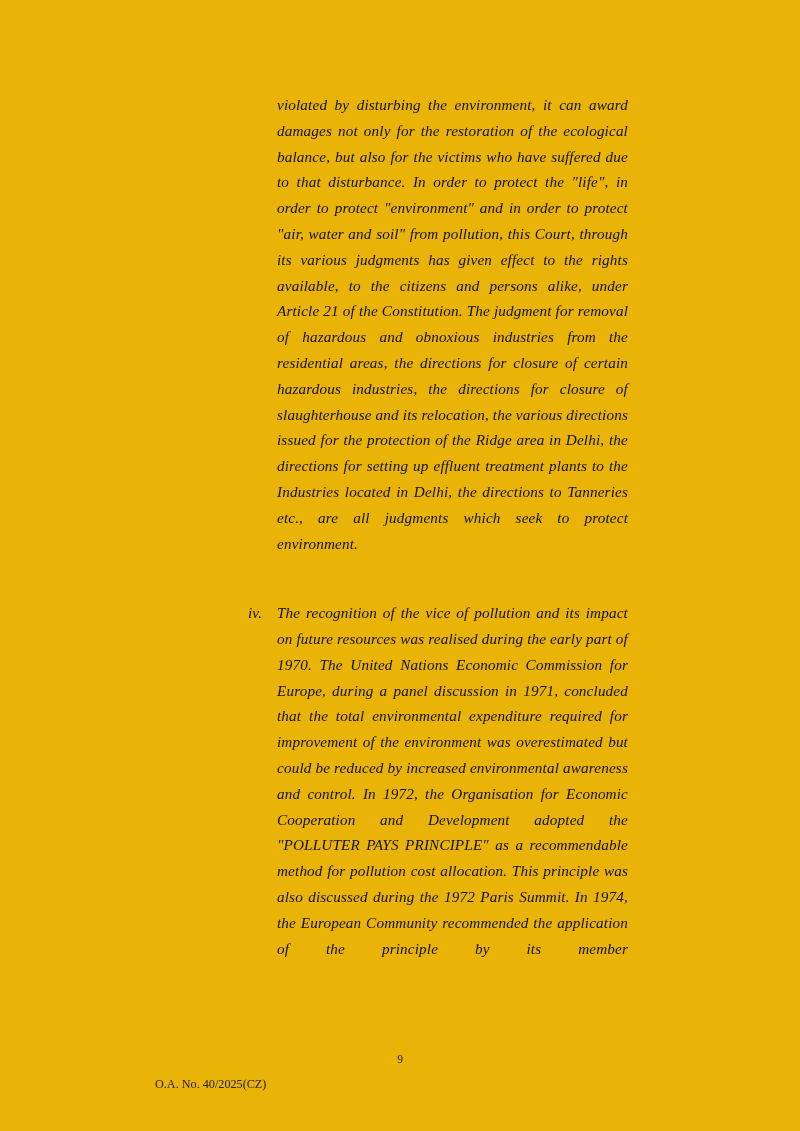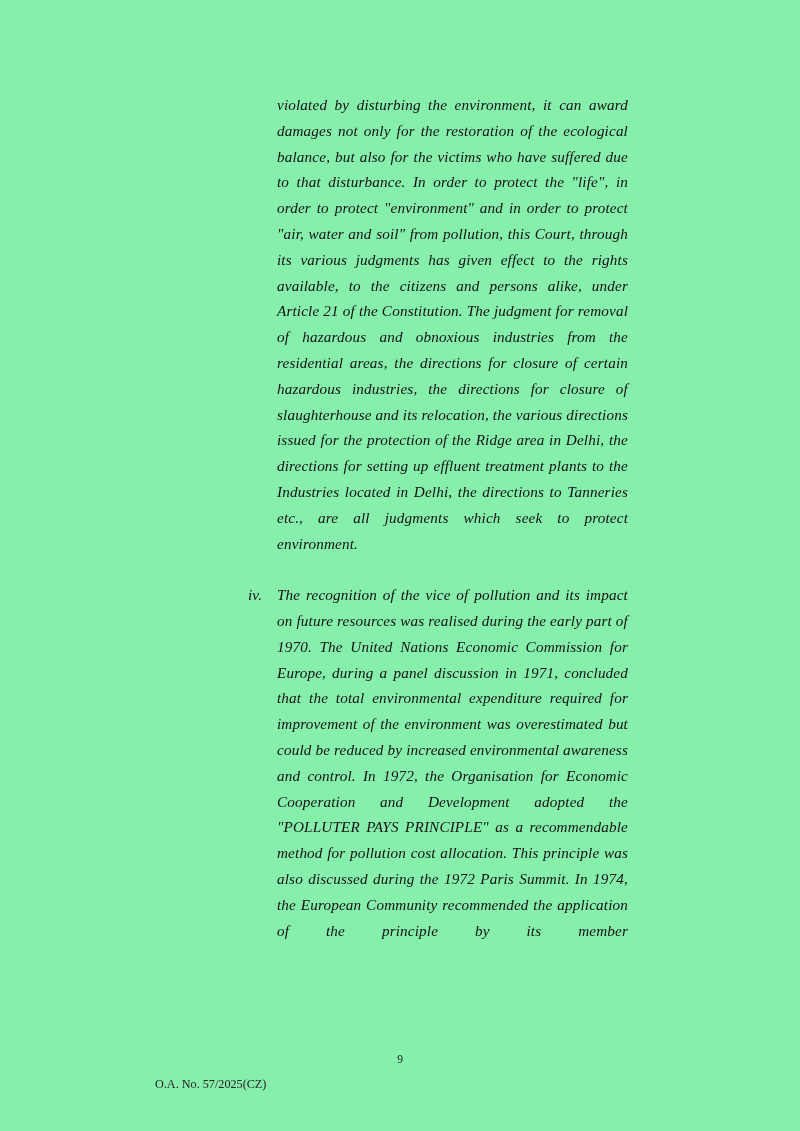--- a/index.html
+++ b/index.html
@@ -15,21 +15,21 @@
     position: relative;
     overflow: hidden;
   }
 
   .page {
     position: absolute;
     left: 0;
     top: 0;
     width: 800px;
     height: 1131px;
-    background: #86efac;
+    background: #eab308;
   }
 
   .body-block {
     position: absolute;
     left: 248px;
     top: 92px;
     width: 380px;
   }
 
   
@@ -43,21 +43,21 @@
     letter-spacing: 0.15px;
     color: #111111;
   }
 
   .para.continuation {
     padding-left: 29px;
   }
 
   .para.listed {
     padding-left: 29px;
-    margin-top: 0;
+    margin-top: 18px;
   }
 
   .marker {
     position: absolute;
     left: 0;
     top: 0;
     width: 24px;
     font-style: italic;
     font-size: 15.2px;
     line-height: 25.8px;
@@ -122,16 +122,16 @@
 
     <div class="para listed">
       <span class="marker">iv.</span>
       <span class="txt">The recognition of the vice of pollution and its impact on future resources was realised during the early part of 1970. The United Nations Economic Commission for Europe, during a panel discussion in 1971, concluded that the total environmental expenditure required for improvement of the environment was overestimated but could be reduced by increased environmental awareness and control. In 1972, the Organisation for Economic Cooperation and Development adopted the "POLLUTER PAYS PRINCIPLE" as a recommendable method for pollution cost allocation. This principle was also discussed during the 1972 Paris Summit. In 1974, the European Community recommended the application of the principle by its member</span>
     </div>
 
   </div>
 
   <div class="page-number">9</div>
 
-  <div class="footer-left">O.A. No. 57/2025(CZ)</div>
+  <div class="footer-left">O.A. No. 40/2025(CZ)</div>
 
 
 </div>
 
 </body></html>

